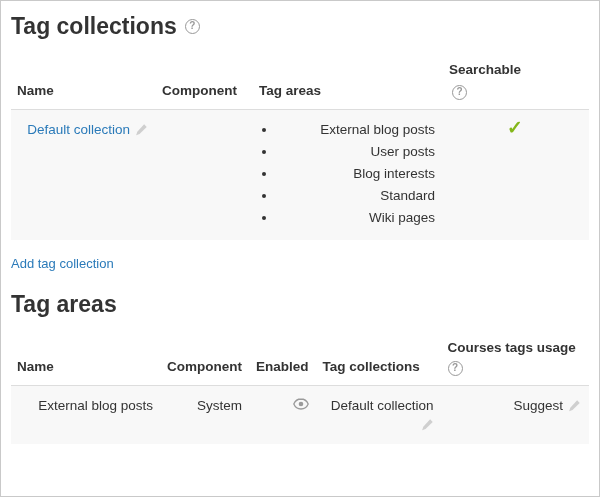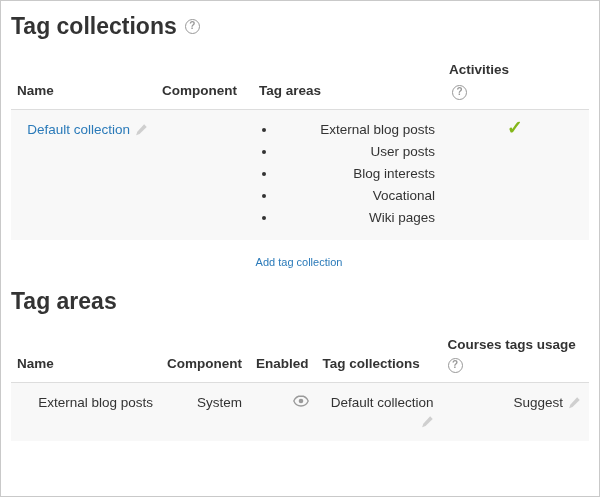--- a/index.html
+++ b/index.html
@@ -89,23 +89,23 @@
     font-size: 16px;
     font-weight: bold;
     cursor: pointer;
     display: inline-block;
     line-height: 14px;
   }
   .eye-icon { display: inline-block; width: 16px; height: 12px; cursor: pointer; }
   .eye-icon svg { width: 16px; height: 12px; display: block; }
   .actions-cell { text-align: right; padding-right: 14px; }
   .add-link-row {
-    text-align: center;
+    text-align: left;
     padding: 16px 2px 4px 0;
-    font-size: 11px;
+    font-size: 13px;
   }
   h2.tag-areas-title { margin-top: 16px; }
   .two-line-th .th-line { display: block; }
   .two-line-th .help-icon { margin-top: 4px; }
   .searchable-th .help-icon { vertical-align: -3px; margin-left: 3px; }
   .wrap-narrow { word-break: normal; }
 </style>
 </head>
 <body>
 
@@ -123,39 +123,39 @@
         <col style="width:190px">
         <col style="width:88px">
         <col>
     </colgroup>
     <thead>
       <tr>
         <th>Name</th>
         <th>Component</th>
         <th>Tag areas</th>
         <th class="searchable-th">
-          <span>Activities</span><span class="help-icon">?</span>
+          <span>Searchable</span><span class="help-icon">?</span>
         </th>
         <th></th>
       </tr>
     </thead>
     <tbody>
       <tr class="r0">
         <td>
           <a class="link">Default collection</a><span class="edit-icon"><svg viewBox="0 0 16 16">
                 <path d="M11.2 1.6l3.2 3.2-8.8 8.8L1.4 15l1.4-4.2z" fill="#cfcfcf"></path>
               </svg></span>
         </td>
         <td></td>
         <td>
           <ul class="area-list">
             <li>External blog posts</li>
             <li>User posts</li>
             <li>Blog interests</li>
-            <li>Vocational</li>
+            <li>Standard</li>
             <li>Wiki pages</li>
           </ul>
         </td>
         <td>
           <span class="check-icon">✓</span>
         </td>
         <td class="actions-cell"></td>
       </tr>
     </tbody>
   </table>

